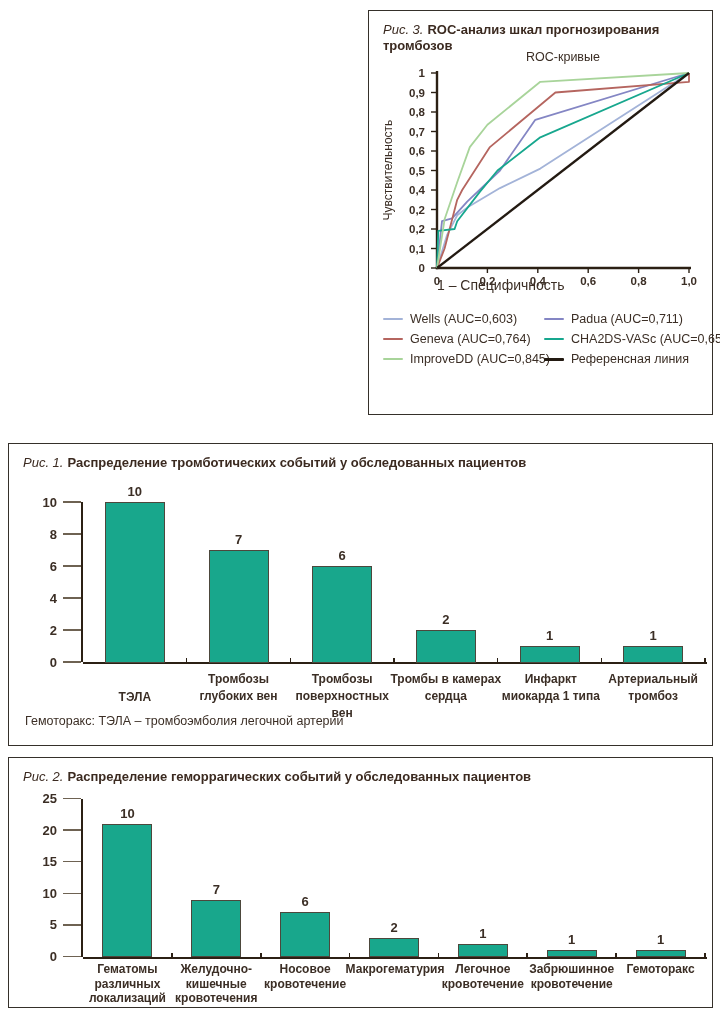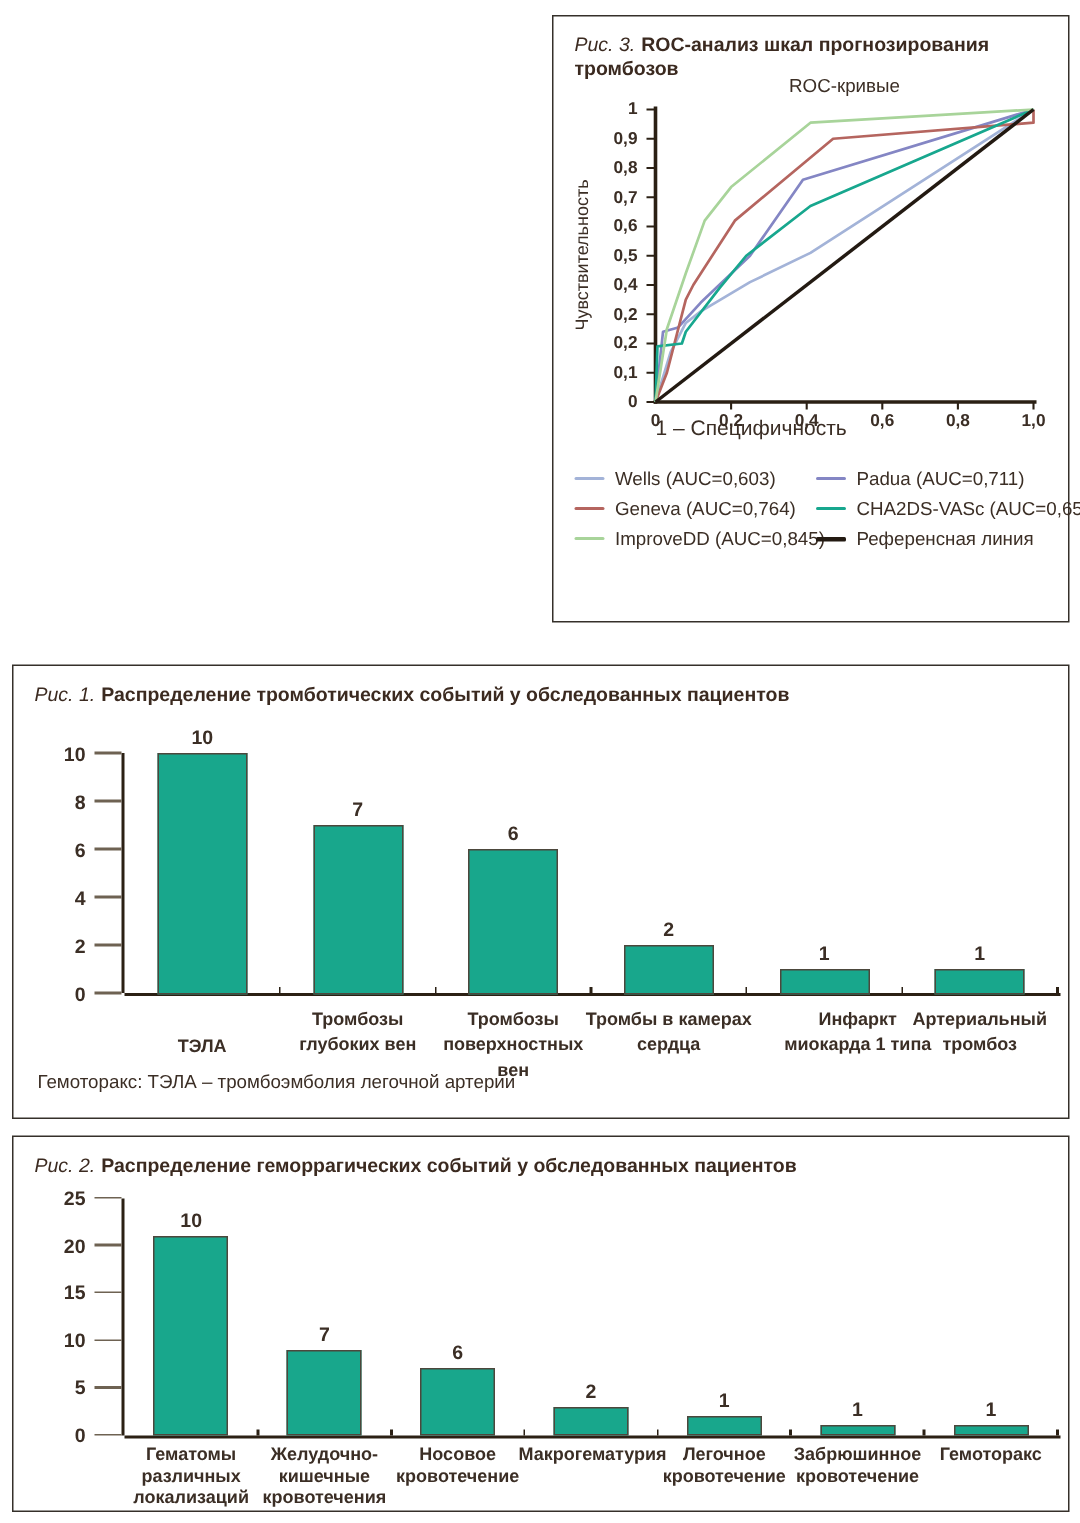--- a/index.html
+++ b/index.html
@@ -151,21 +151,21 @@
       <div class="bar-value" style="left: 204.5px; top: 88px; width: 50px;">7</div>
       <div class="cat-label" style="left: 171.667px; top: 227px; width: 115.667px; line-height: 17px;">Тромбозы<br>глубоких вен</div>
       <div class="bar" style="left: 303.167px; top: 122px; width: 60px; height: 97px;"></div>
       <div class="bar-value" style="left: 308.167px; top: 104px; width: 50px;">6</div>
       <div class="cat-label" style="left: 275.333px; top: 227px; width: 115.667px; line-height: 17px;">Тромбозы<br>поверхностных вен</div>
       <div class="bar" style="left: 406.833px; top: 186px; width: 60px; height: 33px;"></div>
       <div class="bar-value" style="left: 411.833px; top: 168px; width: 50px;">2</div>
       <div class="cat-label" style="left: 379px; top: 227px; width: 115.667px; line-height: 17px;">Тромбы в камерах<br>сердца</div>
       <div class="bar" style="left: 510.5px; top: 202px; width: 60px; height: 17px;"></div>
       <div class="bar-value" style="left: 515.5px; top: 184px; width: 50px;">1</div>
-      <div class="cat-label" style="left: 505px; top: 227px; width: 115.667px; line-height: 17px;">Инфаркт<br>миокарда 1 типа</div>
+      <div class="cat-label" style="left: 484px; top: 227px; width: 115.667px; line-height: 17px;">Инфаркт<br>миокарда 1 типа</div>
       <div class="bar" style="left: 614.167px; top: 202px; width: 60px; height: 17px;"></div>
       <div class="bar-value" style="left: 619.167px; top: 184px; width: 50px;">1</div>
       <div class="cat-label" style="left: 586.333px; top: 227px; width: 115.667px; line-height: 17px;">Артериальный<br>тромбоз</div>
     </div>
   <div class="note">Гемоторакс: ТЭЛА – тромбоэмболия легочной артерии</div>
 </div>
 
 <div class="figbox" id="fig2-box">
   <div class="caption">
     <span class="cap-label">Рис. 2.</span><span class="cap-title">Распределение геморрагических событий у обследованных пациентов</span>

